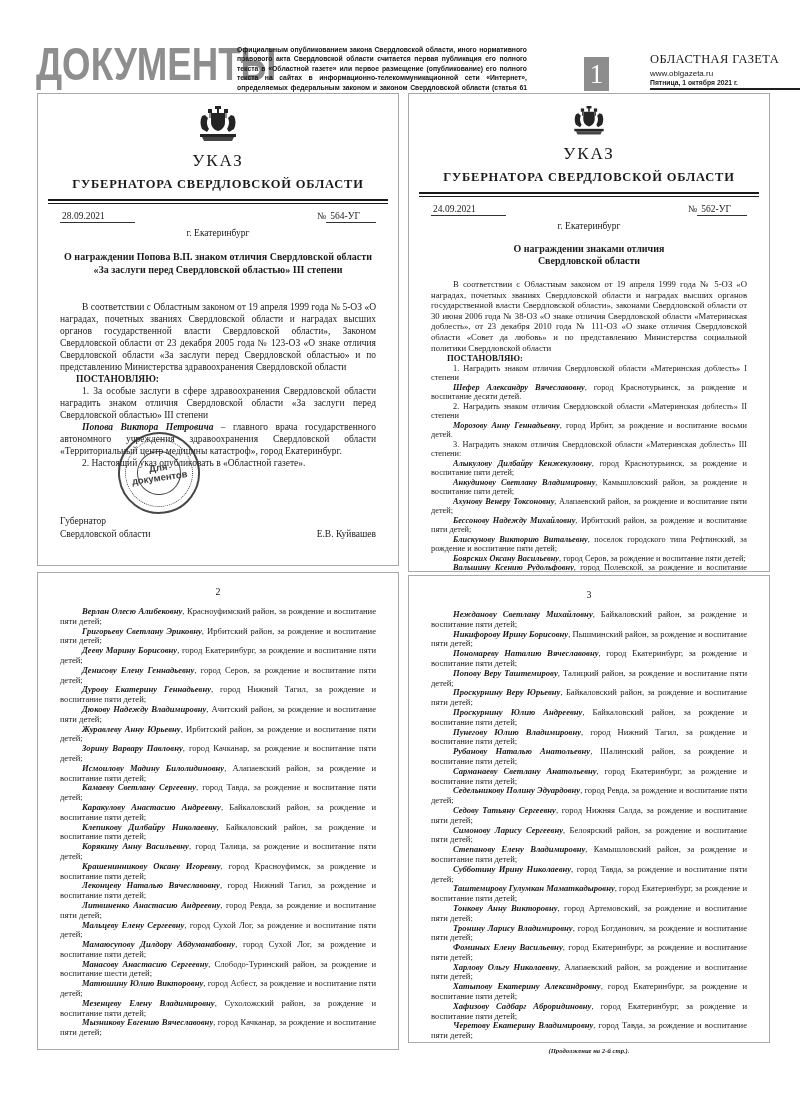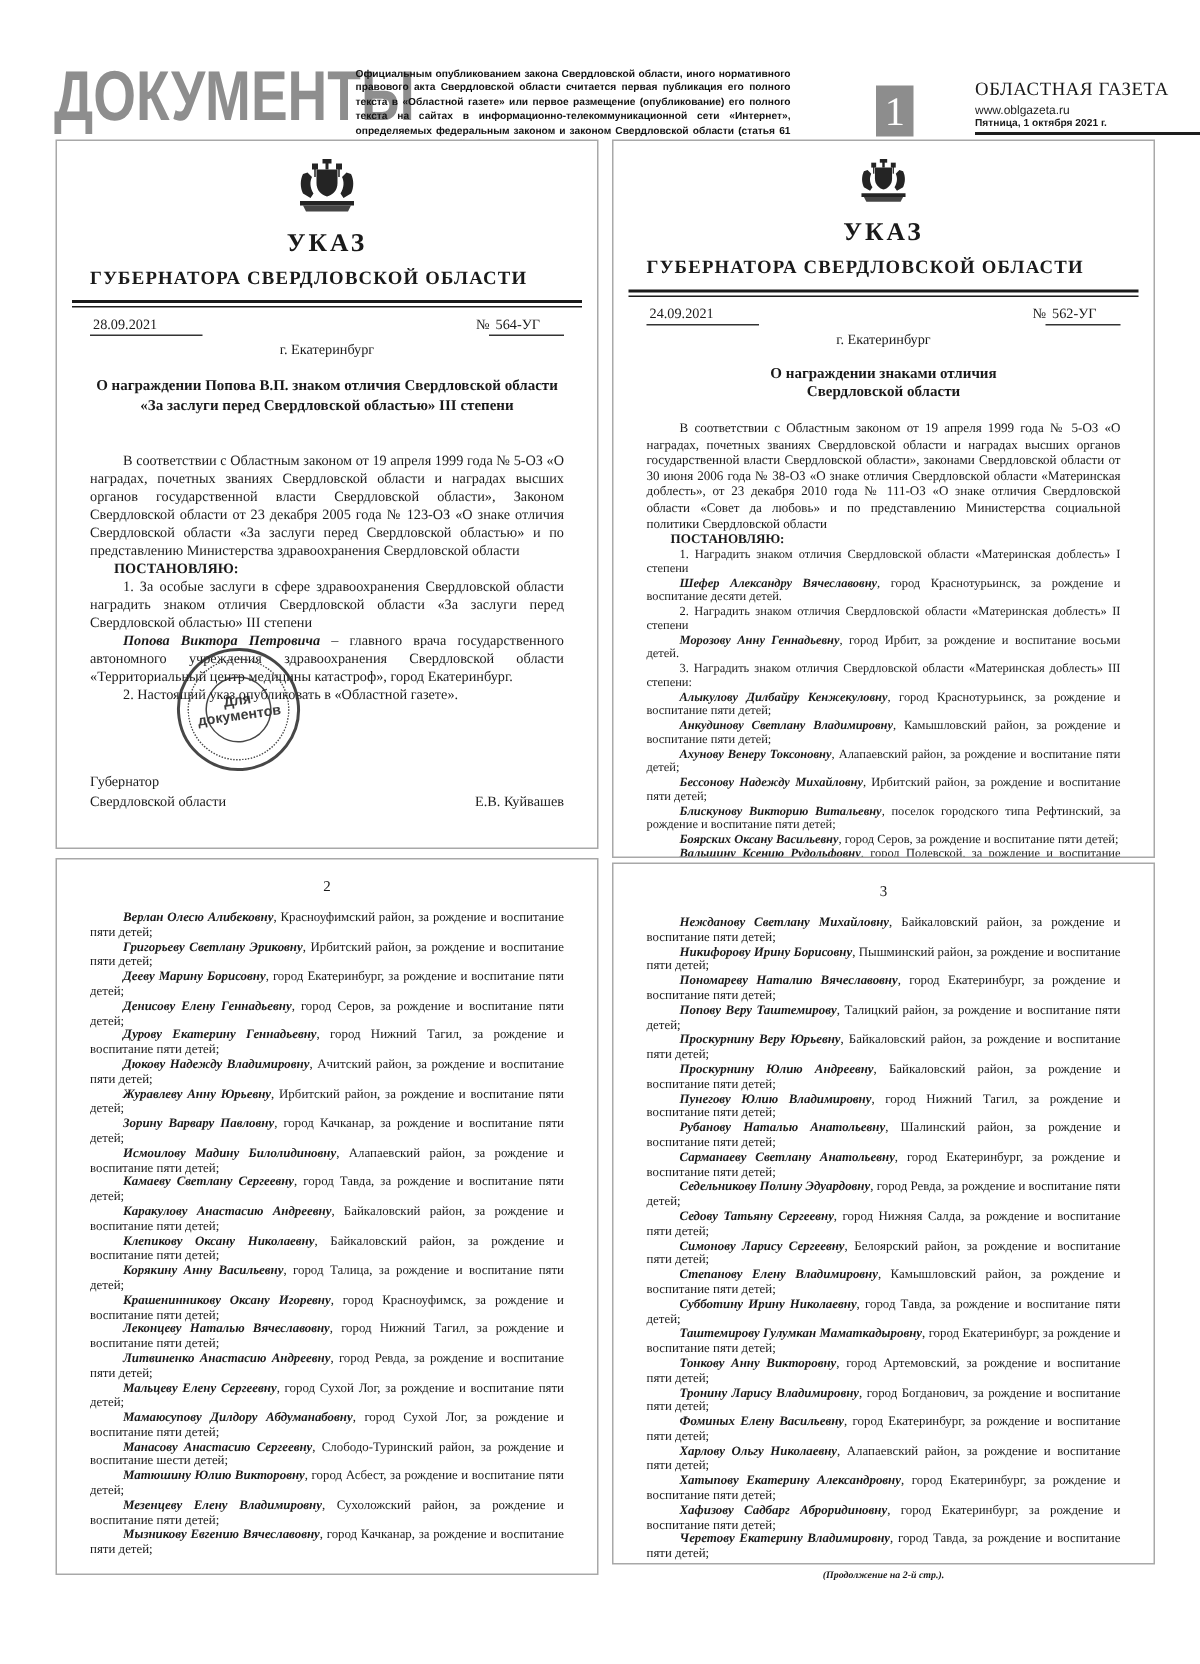--- a/index.html
+++ b/index.html
@@ -33,22 +33,22 @@
   
   .docbox{
     position:absolute;width:362px;box-sizing:border-box;
     border:1px solid #a8a8a8;background:#fff;padding:10px 22px;overflow:hidden;
   }
   .pos-tl{left:37px;top:93px;height:473px;}
   .pos-tr{left:408px;top:93px;height:479px;}
   .pos-bl{left:37px;top:572px;height:478px;}
   .pos-br{left:408px;top:575px;height:468px;}
   .crest{text-align:center;margin:2px 0 3px;}
-  .ukaz{text-align:center;font-size:17px;font-weight:bold;letter-spacing:2px;margin:3px 0 6px;}
-  .gov{font-size:12.5px;font-weight:bold;letter-spacing:.8px;margin:0 0 7px;white-space:nowrap;}
+  .ukaz{text-align:center;font-size:17px;font-weight:normal;letter-spacing:2px;margin:3px 0 6px;}
+  .gov{text-align:center;font-size:12.5px;font-weight:bold;letter-spacing:.8px;margin:0 0 7px;white-space:nowrap;}
   .rule{border-top:2px solid #1a1a1a;border-bottom:1px solid #1a1a1a;height:2px;margin:0 -12px 7px;}
   .datarow{display:flex;justify-content:space-between;font-size:9.5px;margin-bottom:5px;}
   .date{border-bottom:1px solid #333;padding:0 30px 1px 2px;}
   .num-val{display:inline-block;border-bottom:1px solid #333;padding:0 16px 1px 4px;}
   .city{text-align:center;font-size:9.5px;margin:1px 0 12px;}
   .doc-title{text-align:center;font-weight:bold;font-size:10px;line-height:13px;margin:8px auto 25px;max-width:330px;}
   .d2 .doc-title{font-size:10px;line-height:12px;max-width:190px;margin:6px auto 12px;}
   .body{font-size:9.5px;line-height:12px;margin:0;}
   .just{text-align:justify;}
   .ind{text-indent:22px;}
@@ -197,21 +197,21 @@
       <p class="body ind just entry"><span class="ename">Журавлеву Анну Юрьевну</span><span>, Ирбитский район, за рождение и воспитание пяти детей;</span></p>
 
       <p class="body ind just entry"><span class="ename">Зорину Варвару Павловну</span><span>, город Качканар, за рождение и воспитание пяти детей;</span></p>
 
       <p class="body ind just entry"><span class="ename">Исмоилову Мадину Билолидиновну</span><span>, Алапаевский район, за рождение и воспитание пяти детей;</span></p>
 
       <p class="body ind just entry"><span class="ename">Камаеву Светлану Сергеевну</span><span>, город Тавда, за рождение и воспитание пяти детей;</span></p>
 
       <p class="body ind just entry"><span class="ename">Каракулову Анастасию Андреевну</span><span>, Байкаловский район, за рождение и воспитание пяти детей;</span></p>
 
-      <p class="body ind just entry"><span class="ename">Клепикову Оксану Николаевну</span><span>, Байкаловский район, за рождение и воспитание пяти детей;</span></p>
+      <p class="body ind just entry"><span class="ename">Клепикову Дилбайру Николаевну</span><span>, Байкаловский район, за рождение и воспитание пяти детей;</span></p>
 
       <p class="body ind just entry"><span class="ename">Корякину Анну Васильевну</span><span>, город Талица, за рождение и воспитание пяти детей;</span></p>
 
       <p class="body ind just entry"><span class="ename">Крашенинникову Оксану Игоревну</span><span>, город Красноуфимск, за рождение и воспитание пяти детей;</span></p>
 
       <p class="body ind just entry"><span class="ename">Леконцеву Наталью Вячеславовну</span><span>, город Нижний Тагил, за рождение и воспитание пяти детей;</span></p>
 
       <p class="body ind just entry"><span class="ename">Литвиненко Анастасию Андреевну</span><span>, город Ревда, за рождение и воспитание пяти детей;</span></p>
 
       <p class="body ind just entry"><span class="ename">Мальцеву Елену Сергеевну</span><span>, город Сухой Лог, за рождение и воспитание пяти детей;</span></p>

